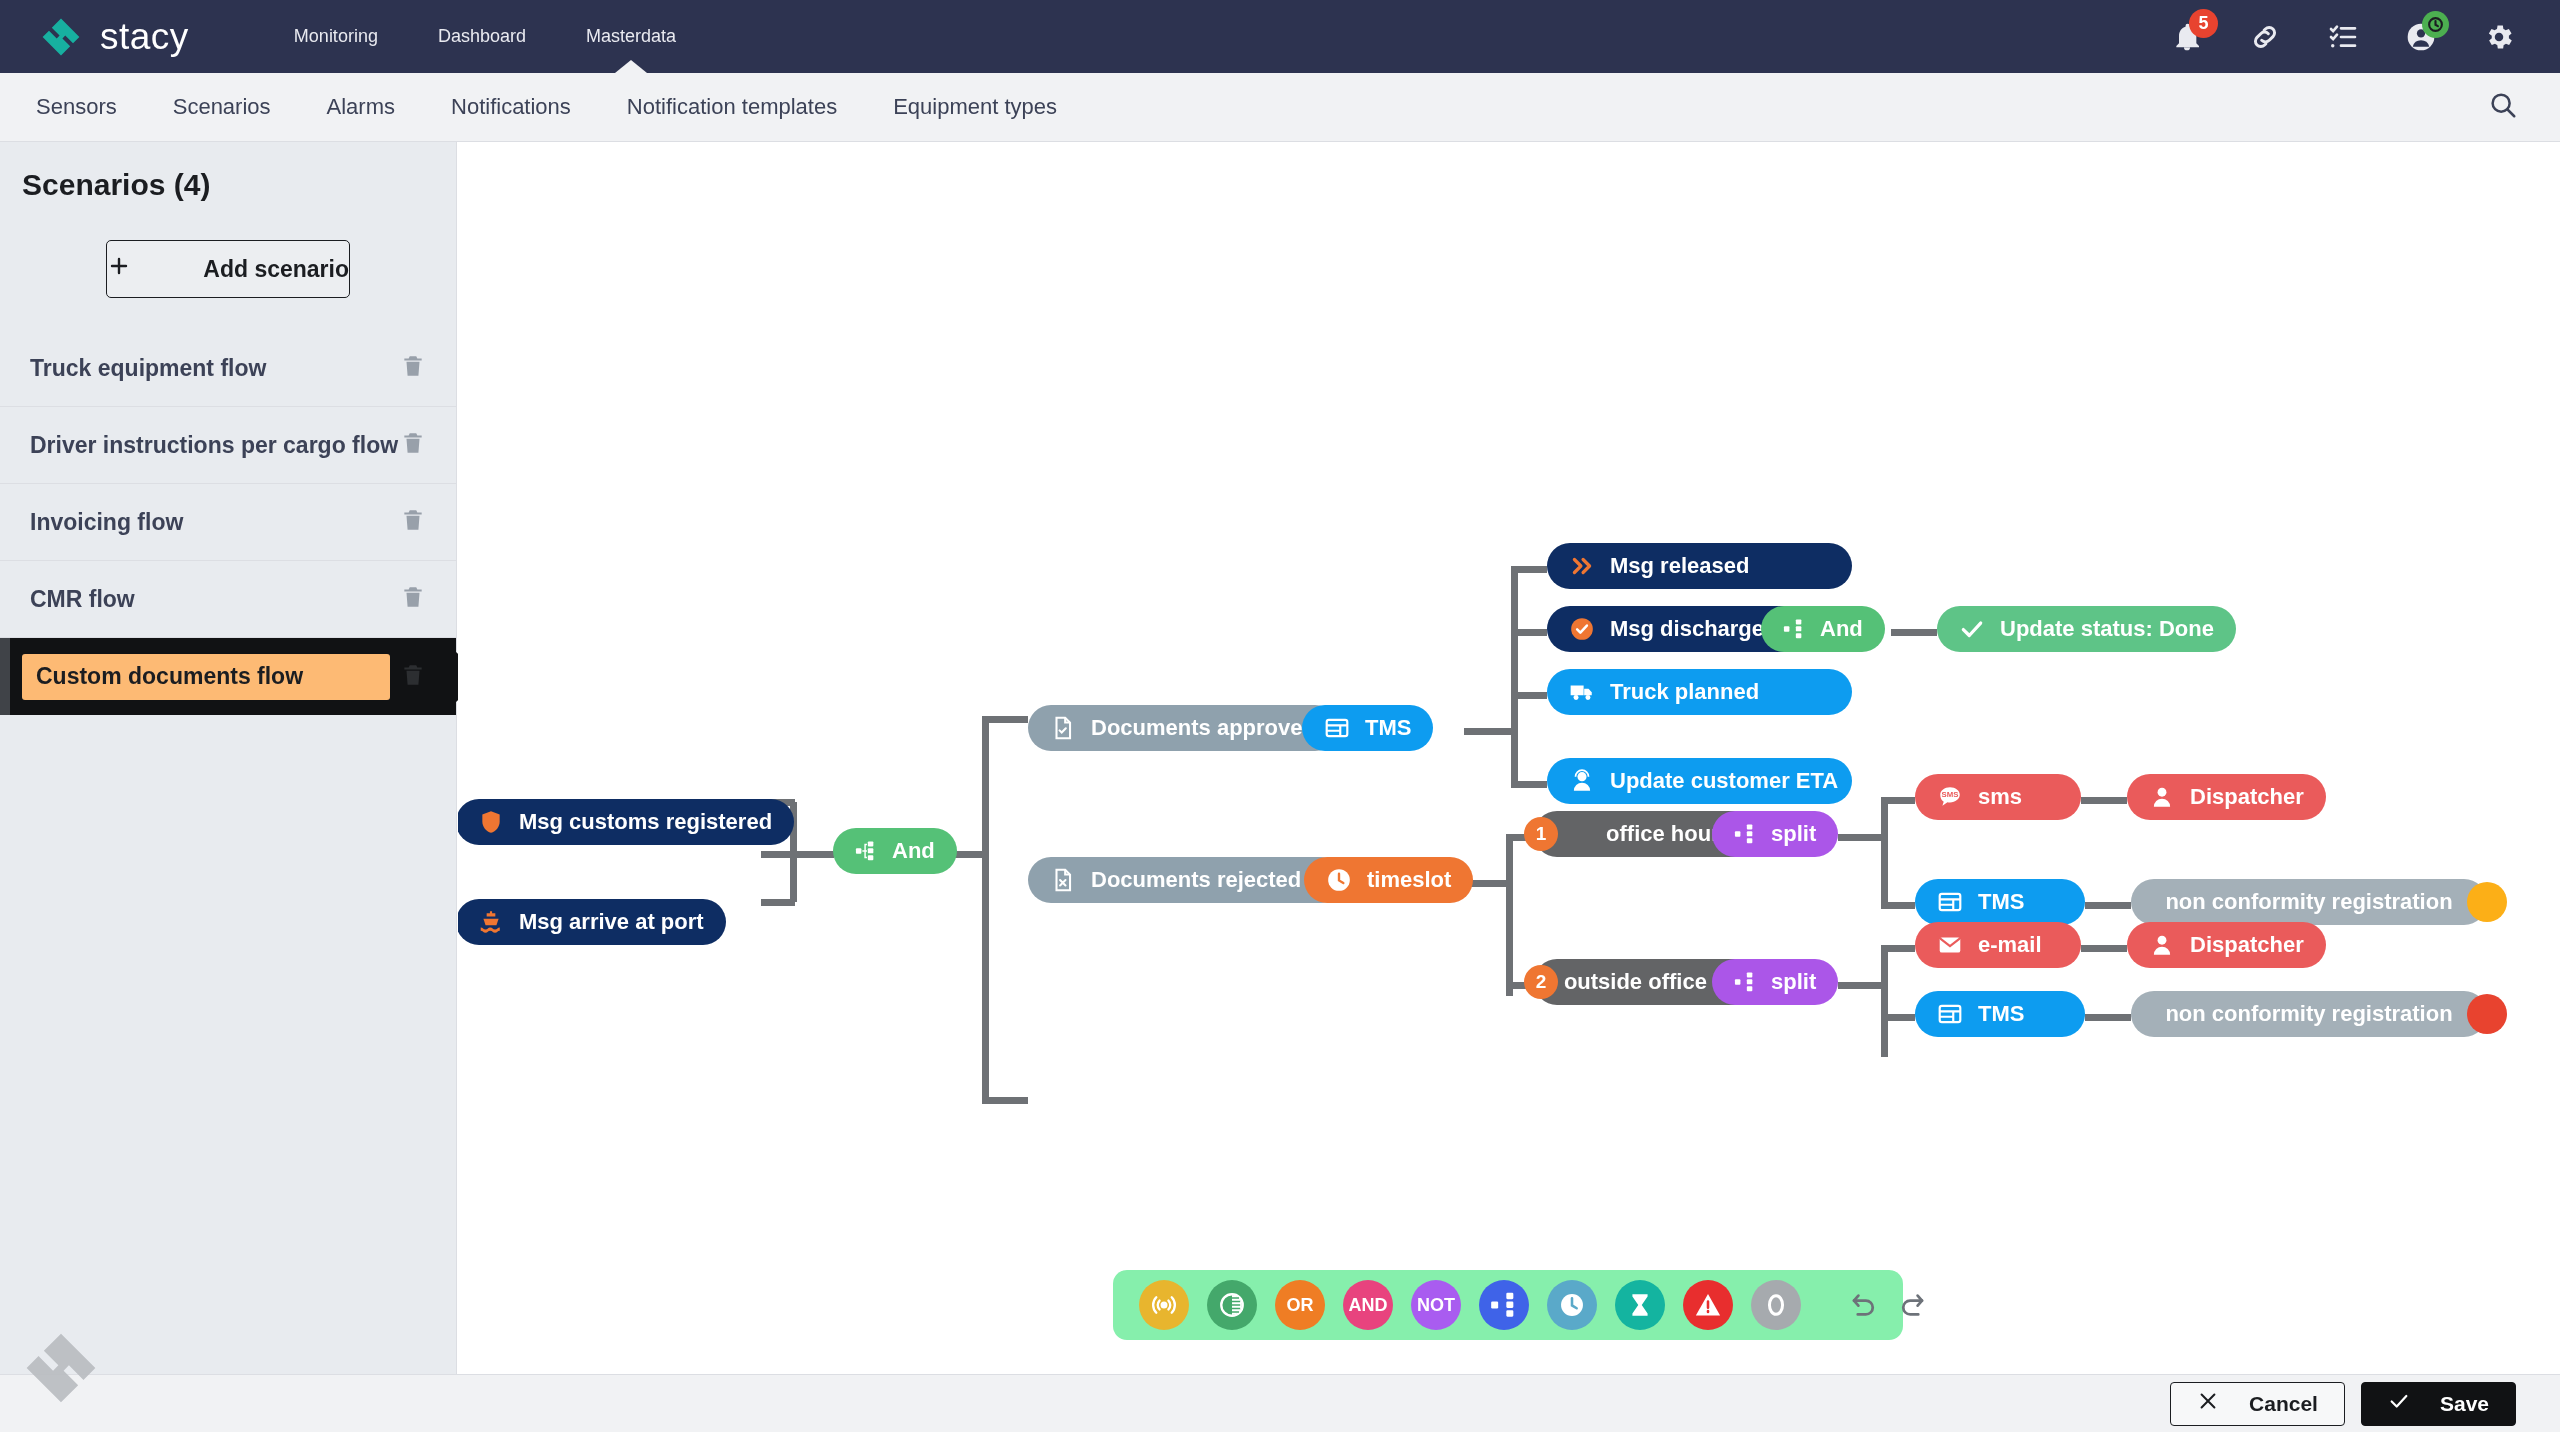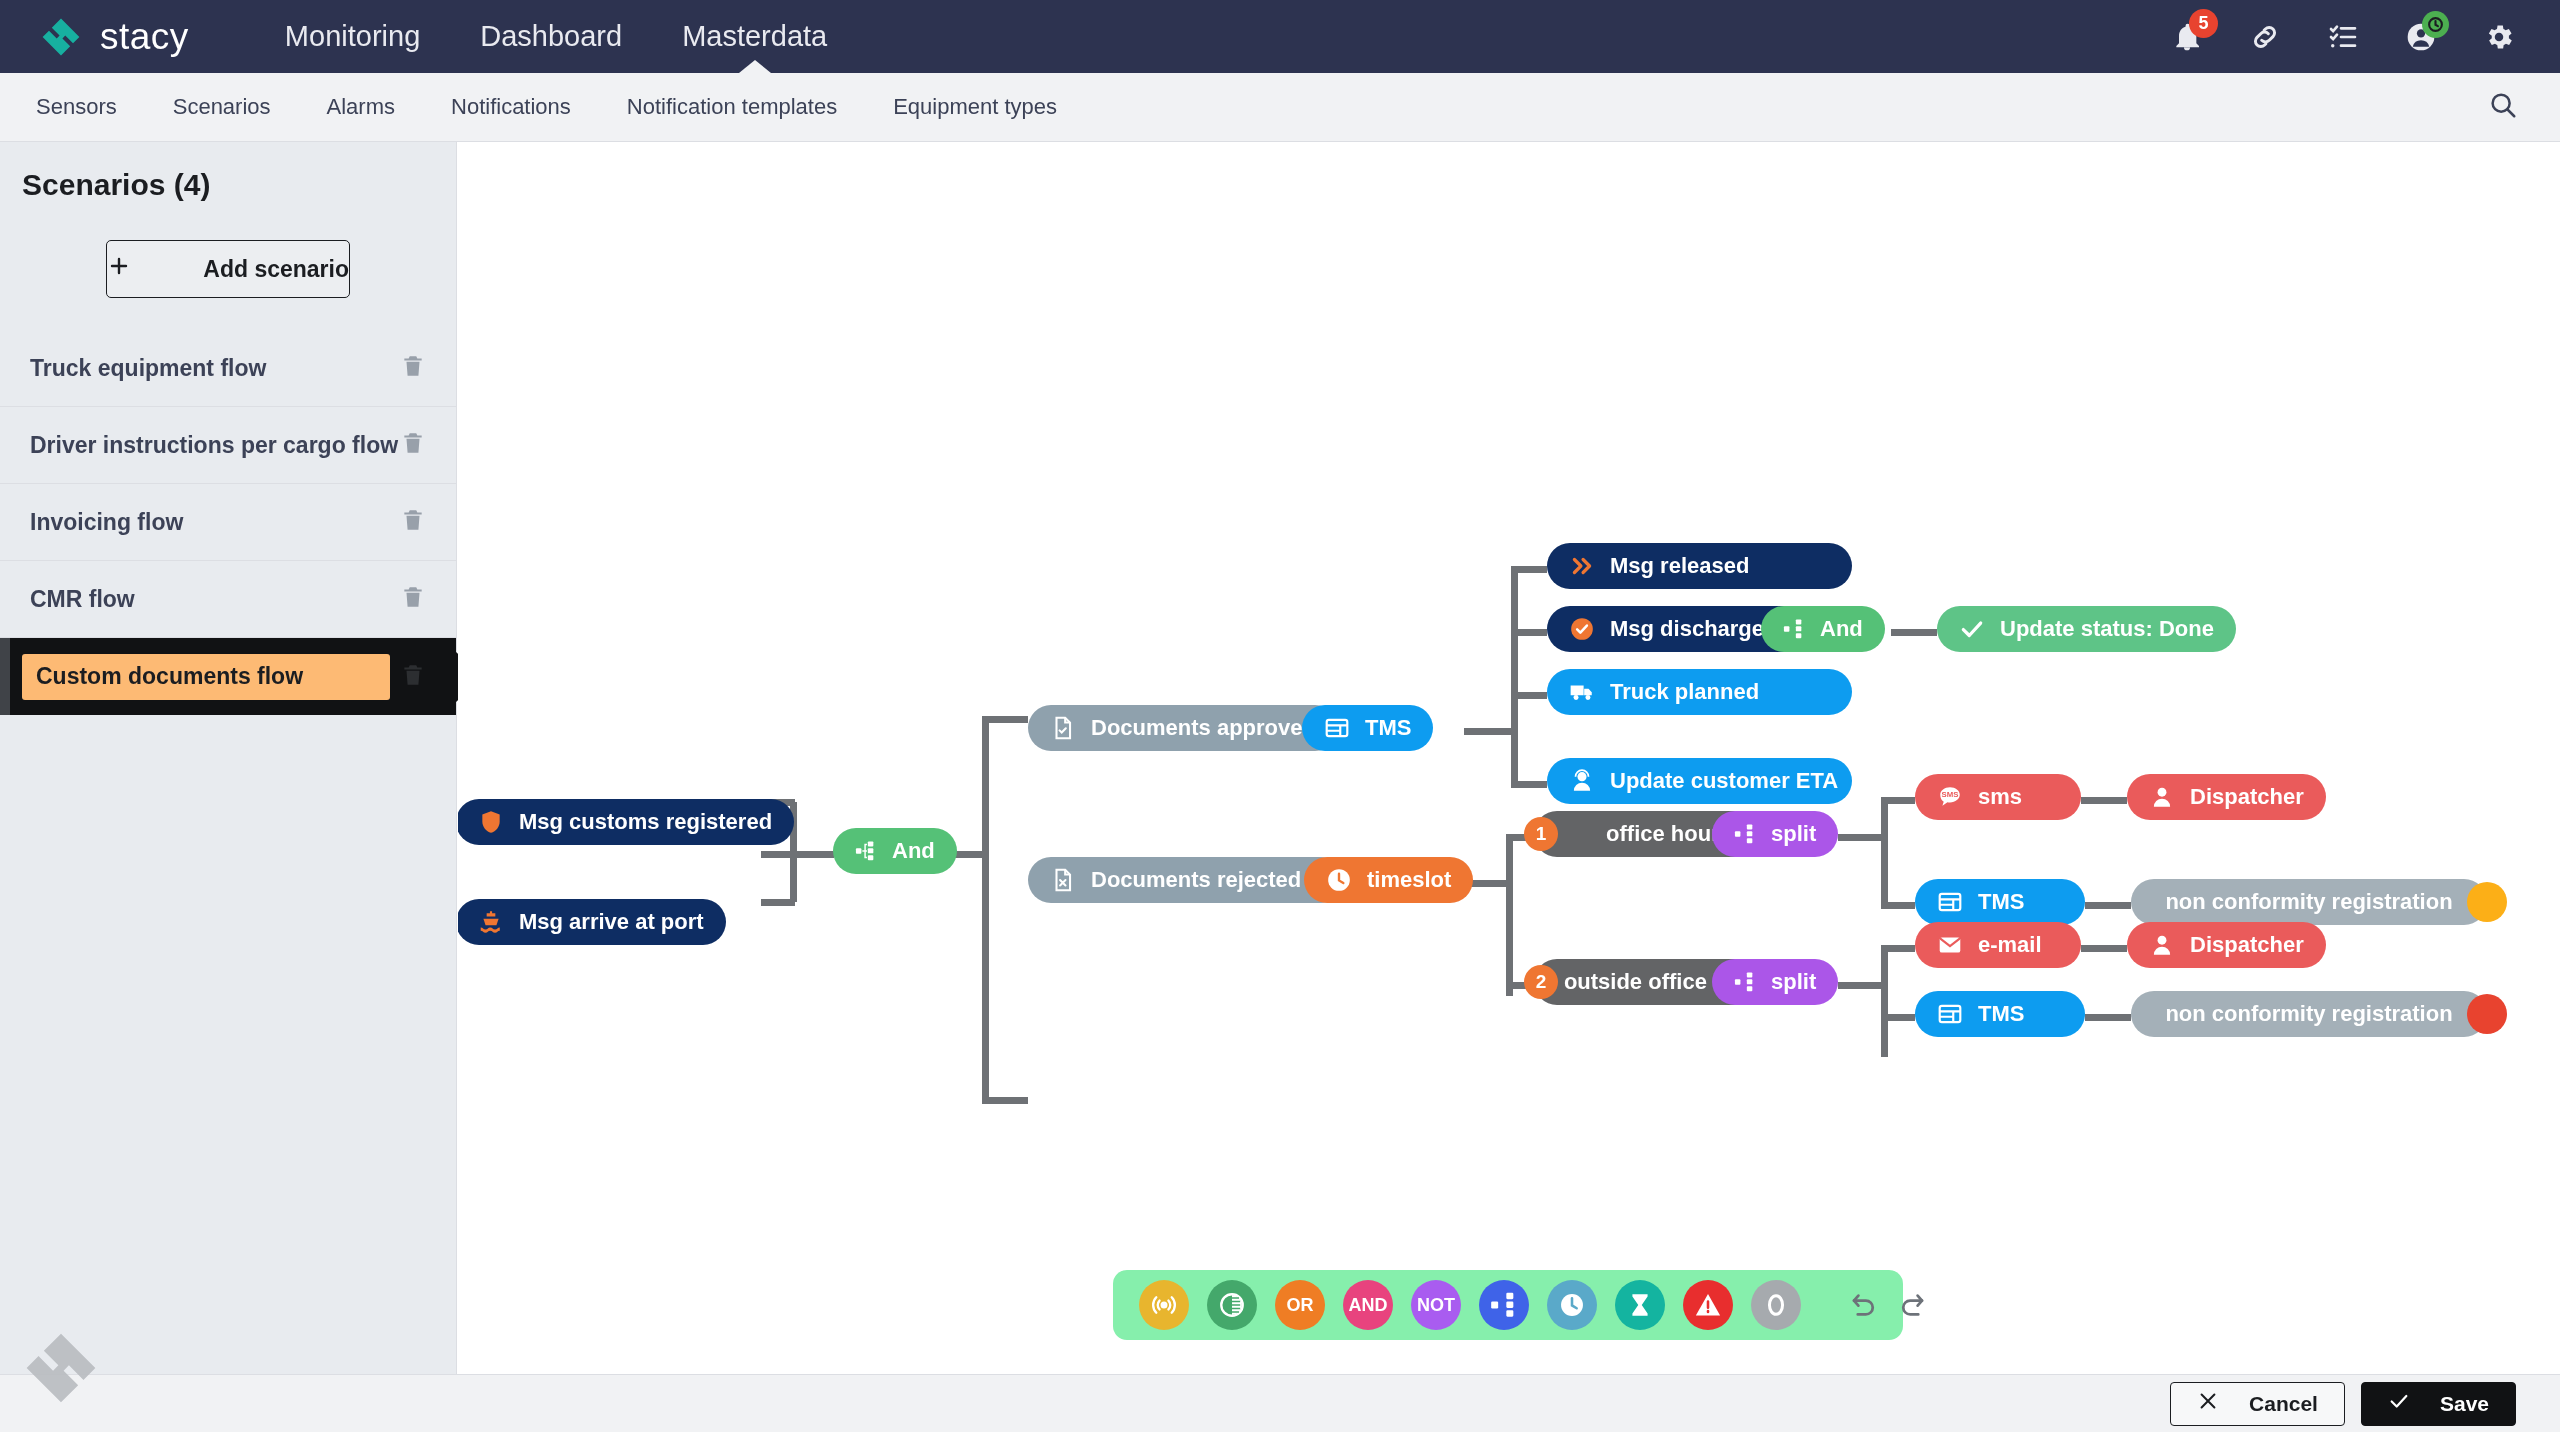--- a/index.html
+++ b/index.html
@@ -8,31 +8,31 @@
     width: 2560px; height: 1432px;
     font-family: "Liberation Sans", sans-serif;
     background: #ffffff;
     overflow: hidden;
   }
 
   
   .topbar {
     position: absolute; top: 0; left: 0; width: 2560px; height: 73px;
     background: #2d3350;
-    display: flex; align-items: center;
+    display: flex; align-items: center; gap: 9px;
   }
   .brand { display: flex; align-items: center; margin-left: 38px; }
   .brand-mark { width: 46px; height: 46px; position: relative; }
   .brand-name {
     color: #ffffff; font-size: 37px; font-weight: 400;
     margin-left: 16px; letter-spacing: .5px;
   }
   .topnav { display: flex; align-items: center; margin-left: 66px; height: 73px; }
   .topnav-item {
-    color: #e9eaf0; font-size: 29px; padding: 13px 30px;
+    color: #e9eaf0; font-size: 18px; padding: 13px 30px;
     height: 73px; display: flex; align-items: center; cursor: pointer;
     position: relative; white-space: nowrap;
   }
   .topnav-item.active::after {
     content: ""; position: absolute; bottom: 0; left: 50%;
     transform: translateX(-50%);
     border-left: 16px solid transparent; border-right: 16px solid transparent;
     border-bottom: 13px solid #f1f2f4;
   }
   .topicons {

